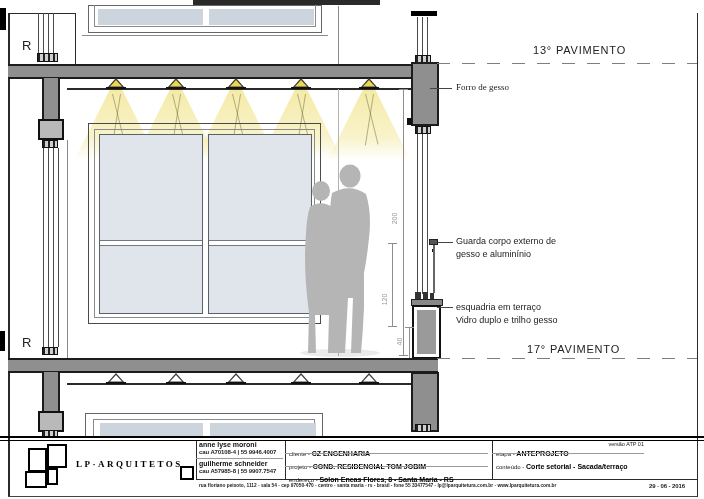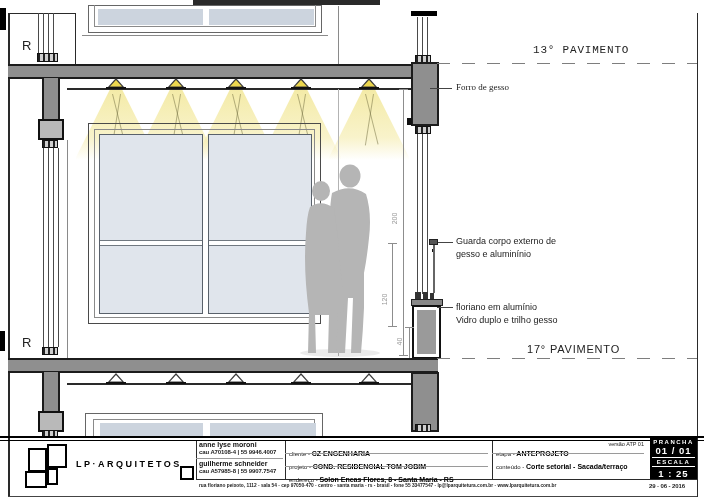--- a/index.html
+++ b/index.html
@@ -208,50 +208,50 @@
       <div class="lt-tri-in off"></div>
       <div class="lt-base"></div>
     </div>
 
   <div class="a" style="left:85px;top:413px;width:238px;height:24px;border:1px solid #666;border-bottom:none;box-sizing:border-box;"></div>
   <div class="a" style="left:93px;top:419px;width:222px;height:18px;border:1px solid #8a8a8a;border-bottom:none;box-sizing:border-box;"></div>
   <div class="glass2" style="left:100px;top:423px;width:103px;height:14px;"></div>
   <div class="glass2" style="left:210px;top:423px;width:106px;height:14px;"></div>
 
   <div class="dash" style="left:437px;top:63px;width:260px;"></div>
-  <div class="lvl" style="left:533px;top:44px;font-family:Liberation Mono, monospace;">13° PAVIMENTO</div>
+  <div class="lvl" style="left:533px;top:44px;">13° PAVIMENTO</div>
   <div class="dash" style="left:437px;top:358px;width:260px;"></div>
   <div class="lvl" style="left:527px;top:343px;">17° PAVIMENTO</div>
 
   <div class="leader" style="left:430px;top:88px;width:22px;"></div>
   <div class="note" style="left:456px;top:82px;font-family:Liberation Serif, serif;">Forro de gesso</div>
 
   <div class="leader" style="left:438px;top:242px;width:15px;"></div>
   <div class="note" style="left:456px;top:236px;">Guarda corpo externo de</div>
   <div class="note" style="left:456px;top:249px;">gesso e aluminínio</div>
 
   <div class="leader" style="left:437px;top:307px;width:16px;"></div>
-  <div class="note" style="left:456px;top:302px;">floriano em alumínio</div>
+  <div class="note" style="left:456px;top:302px;">esquadria em terraço</div>
   <div class="note" style="left:456px;top:315px;">Vidro duplo e trilho gesso</div>
 
   <div class="tb-line" style="left:0;top:436px;width:704px;height:1.5px;"></div>
   <div class="tb-line" style="left:0;top:440px;width:704px;height:1px;"></div>
   <div class="row-sep" style="left:196px;top:479px;width:501px;background:#2a2a2a;"></div>
   <div class="row-sep" style="left:8px;top:496px;width:689px;background:#444;"></div>
   <div class="cell-sep" style="left:196px;top:441px;height:38px;"></div>
   <div class="cell-sep" style="left:285px;top:441px;height:38px;"></div>
   <div class="cell-sep" style="left:492px;top:441px;height:38px;"></div>
 
   <div class="a" style="left:0;top:441px;">
     <div class="logo-rect" style="left:28px;top:7px;width:19px;height:24px;"></div>
     <div class="logo-rect" style="left:47px;top:3px;width:20px;height:24px;"></div>
     <div class="logo-rect" style="left:25px;top:30px;width:22px;height:17px;"></div>
     <div class="logo-rect" style="left:47px;top:27px;width:11px;height:17px;"></div>
   </div>
-  <div class="a" style="left:76px;top:459px;font-size:9px;font-weight:bold;letter-spacing:2.5px;color:#000;white-space:nowrap;">LP·ARQUITETOS</div>
+  <div class="a" style="left:76px;top:459px;font-size:9px;font-weight:bold;letter-spacing:2.5px;color:#000;white-space:nowrap;font-family:Liberation Serif, serif;">LP·ARQUITETOS</div>
   <div class="logo-rect" style="left:180px;top:466px;width:14px;height:14px;"></div>
 
   <div class="a" style="left:199px;top:441px;width:84px;height:38px;">
     <div class="tb-name" style="position:absolute;left:0;top:0;">anne lyse moroni</div>
     <div class="tb-small" style="position:absolute;left:0;top:8px;">cau A70108-4 |  55  9946.4007</div>
     <div class="row-sep" style="left:-3px;top:17px;width:87px;"></div>
     <div class="tb-name" style="position:absolute;left:0;top:19px;">guilherme schneider</div>
     <div class="tb-small" style="position:absolute;left:0;top:27px;">cau A57985-8 |  55  9907.7547</div>
   </div>
 
@@ -263,25 +263,17 @@
     <div style="position:absolute;left:0;top:27px;white-space:nowrap;"><span class="tb-label">endereço</span><span class="tb-label"> - </span><span class="tb-value">Solon Eneas Flores, 8  -  Santa Maria  -  RS</span></div>
   </div>
 
   <div class="a" style="left:496px;top:441px;width:150px;height:38px;">
     <div style="position:absolute;left:0;top:1px;white-space:nowrap;"><span class="tb-label">etapa</span><span class="tb-label"> - </span><span class="tb-value">ANTEPROJETO</span></div>
     <div class="tb-label" style="position:absolute;right:2px;top:0;font-size:5.5px;">versão ATP 01</div>
     <div class="row-sep" style="left:-4px;top:12px;width:152px;"></div>
     <div style="position:absolute;left:0;top:14px;white-space:nowrap;"><span class="tb-label">conteúdo</span><span class="tb-label"> - </span><span class="tb-value">Corte setorial - Sacada/terraço</span></div>
   </div>
 
-  <div class="blackbox" style="left:650px;top:438px;width:47px;height:41px;">
-    <div class="bb-small" style="margin-top:1px;">PRANCHA</div>
-    <div class="bb-big">01 / 01</div>
-    <div class="bb-hr"></div>
-    <div class="bb-small">ESCALA</div>
-    <div class="bb-hr"></div>
-    <div class="bb-big">1 : 25</div>
-  </div>
   <div class="tb-small" style="position:absolute;left:649px;top:483px;font-size:6px;">29 - 06 - 2016</div>
 
   <div style="position:absolute;left:199px;top:483px;width:560px;font-size:6px;font-weight:bold;color:#222;white-space:nowrap;transform:scale(0.8);transform-origin:left top;">rua floriano peixoto, 1112 - sala 54 - cep 97050-470 - centro - santa maria - rs - brasil     -     fone  55 33477547     -     lp@lparquitetura.com.br     -     www.lparquitetura.com.br</div>
 
 </div>
 
 </body></html>

